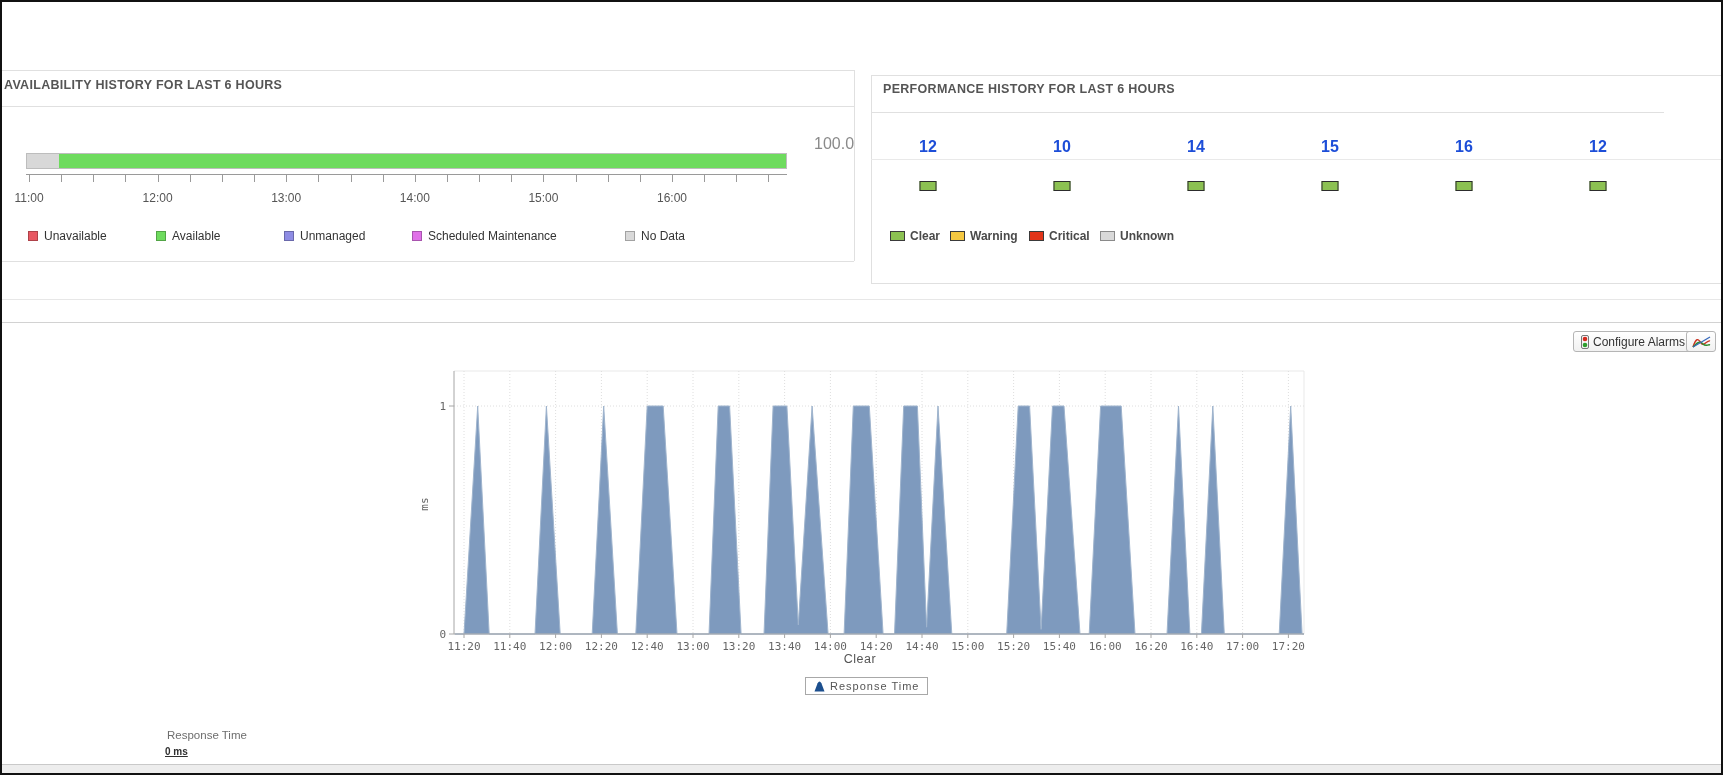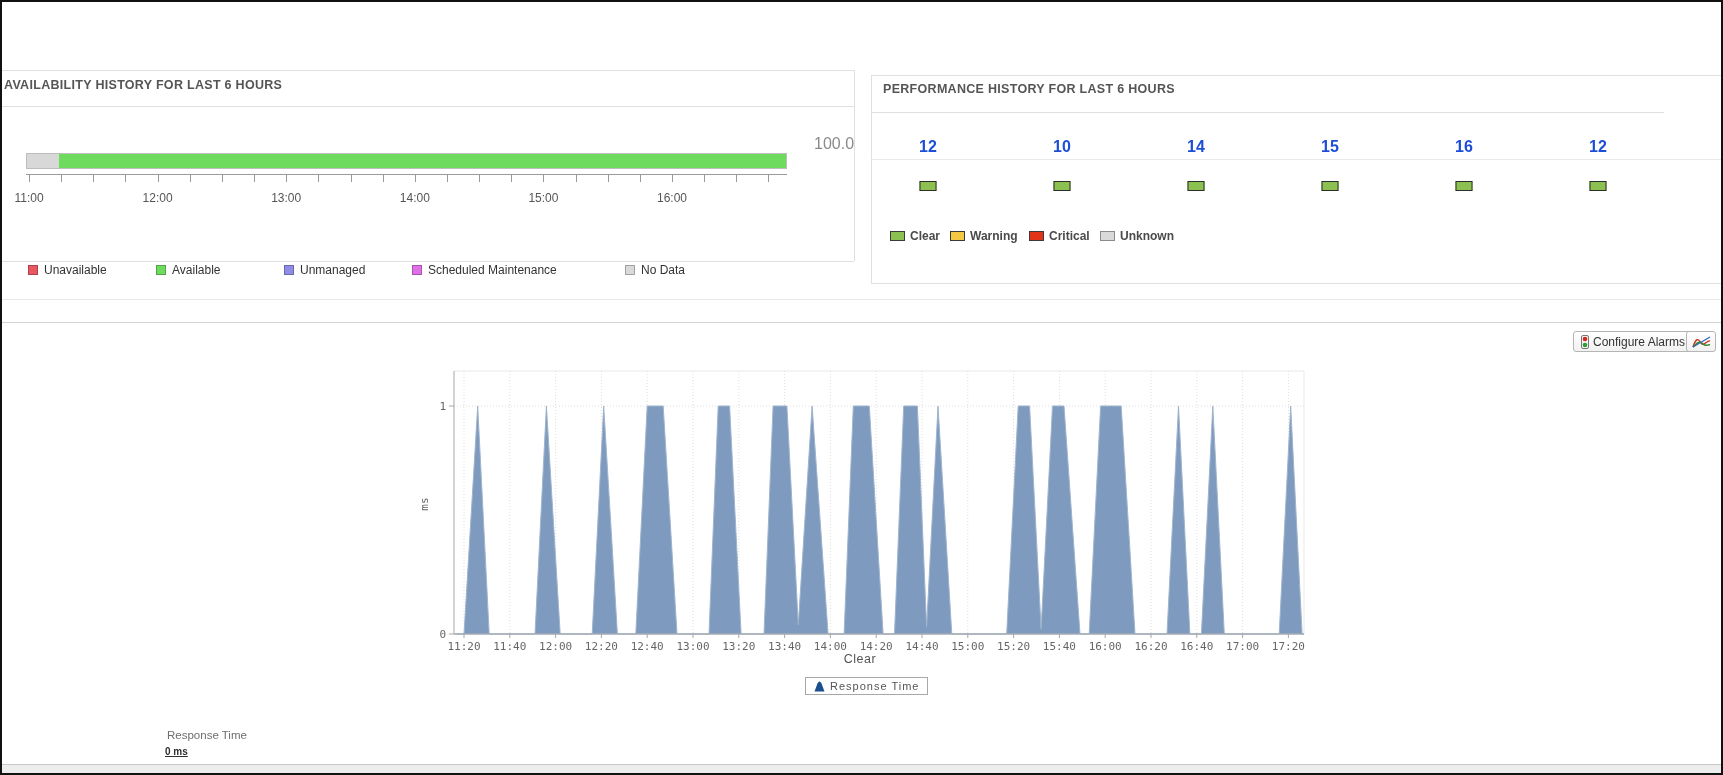--- a/index.html
+++ b/index.html
@@ -37,21 +37,21 @@
   #avail-bar{
     position:absolute;left:24px;top:151px;width:761px;height:16px;
     display:flex;border:1px solid #bdbdbd;box-sizing:border-box;
   }
   #avail-bar .seg{height:100%;}
   #avail-value{position:absolute;left:812px;top:133px;font-size:16px;color:#8a8a8a;}
   #avail-ruler{position:absolute;left:24px;top:172px;width:761px;height:8px;
     border-top:1px solid #9a9a9a;}
   #avail-ruler .tick{position:absolute;top:0;width:1px;height:7px;background:#9a9a9a;}
   .axis-hour{position:absolute;top:189px;font-size:12px;color:#555;transform:translateX(-50%);}
-  .legend-item{position:absolute;display:flex;align-items:center;gap:6px;font-size:12px;color:#333;margin-top:34px;}
+  .legend-item{position:absolute;display:flex;align-items:center;gap:6px;font-size:12px;color:#333;}
   .legend-swatch{width:10px;height:10px;border:1px solid rgba(0,0,0,.25);box-sizing:border-box;}
   
   .perf-hour{position:absolute;top:136px;font-size:16px;font-weight:bold;color:#1d4ed8;transform:translateX(-50%);}
   .perf-box{position:absolute;top:179px;width:17px;height:10px;border:1px solid #2c2c2c;
     box-sizing:border-box;transform:translateX(-50%);}
   .perf-legend-item{position:absolute;top:227px;display:flex;align-items:center;gap:5px;
     font-size:12px;font-weight:bold;color:#4a4a4a;}
   .perf-legend-swatch{width:15px;height:10px;border:1px solid #3a3a3a;box-sizing:border-box;}
   .perf-legend-swatch.light-border{border-color:#8a8a8a;}
   

